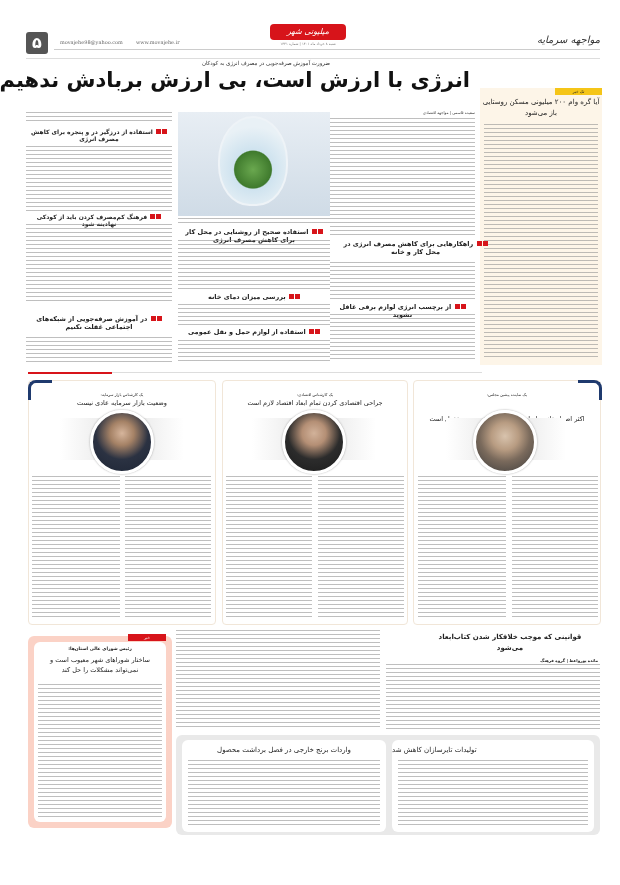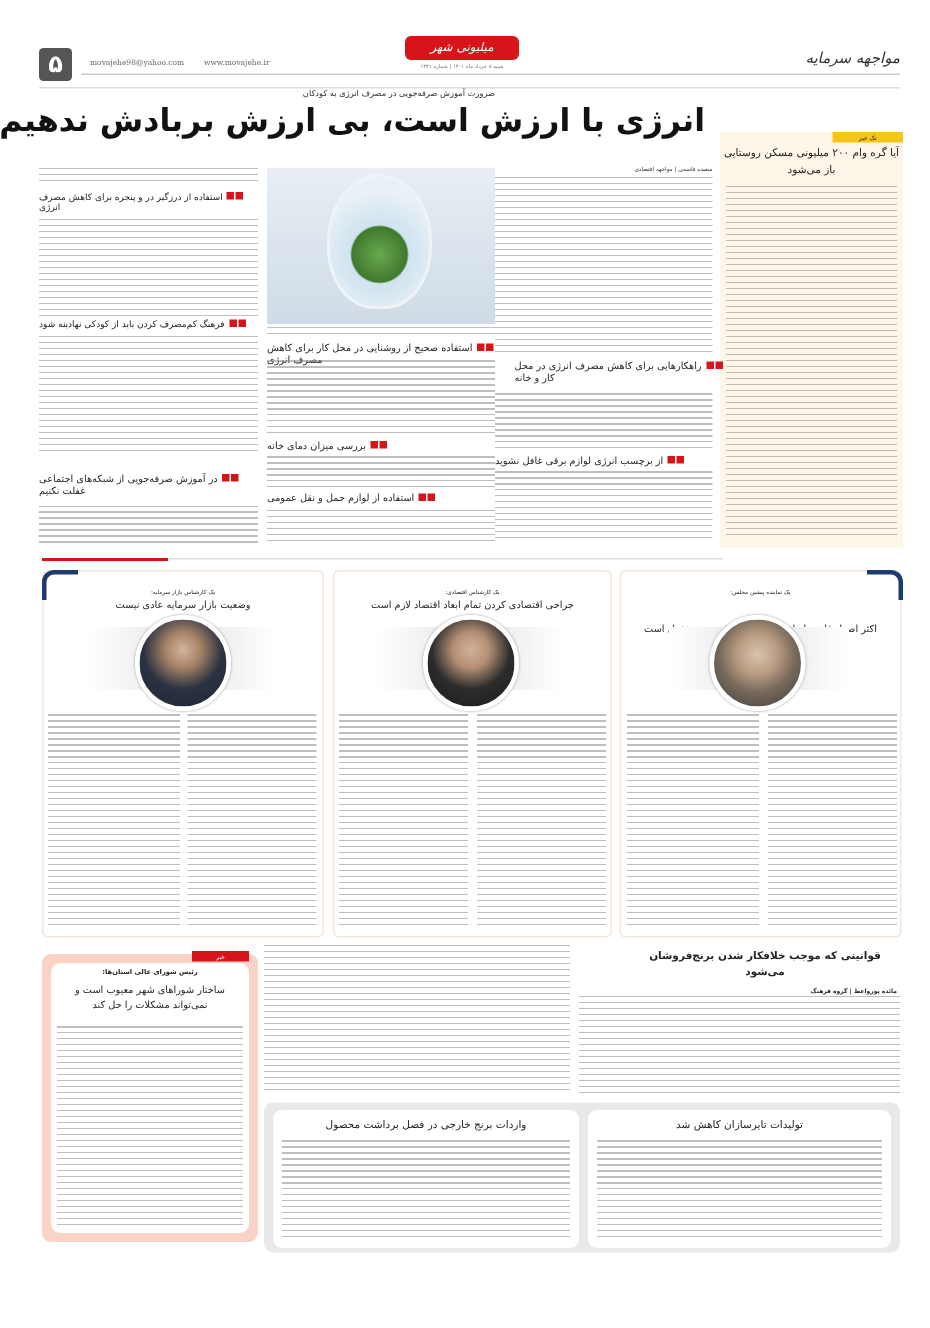--- a/index.html
+++ b/index.html
@@ -1,21 +1,21 @@
 <!DOCTYPE html>
 <html><head>
 <meta charset="utf-8">
 <style>
 *{box-sizing:border-box;margin:0;padding:0}
 body{width:620px;height:885px;background:#fff;font-family:"DejaVu Sans",sans-serif;color:#222;overflow:hidden;position:relative}
 .abs{position:absolute}
 .txtlines{background:repeating-linear-gradient(to bottom,#8a8a8a 0,#8a8a8a 1px,transparent 1px,transparent 4px);opacity:.55}
 .rtl{direction:rtl}
 .sq{display:inline-block;width:5px;height:5px;background:#d7141a;margin-left:1px}
-.sub{font-size:7px;font-weight:normal;color:#222;direction:rtl;text-align:left}
+.sub{font-size:7px;font-weight:bold;color:#222;direction:rtl;text-align:center}
 .card{border:1px solid #f1e6d8;background:#fff;border-radius:4px}
 .photo{border-radius:50%;border:3px solid #fff;box-shadow:0 0 2px #999;overflow:hidden}
 </style>
 </head>
 <body>
 
 <div class="abs" style="left:26px;top:32px;width:22px;height:22px;background:#555;border-radius:3px;color:#fff;font-size:16px;font-weight:bold;text-align:center;line-height:22px">۵</div>
 <div class="abs" style="left:60px;top:39px;font-size:5px;color:#666;font-family:'DejaVu Serif',serif">movajehe98@yahoo.com</div>
 <div class="abs" style="left:136px;top:39px;font-size:5px;color:#666;font-family:'DejaVu Serif',serif">www.movajehe.ir</div>
 <div class="abs" style="left:270px;top:24px;width:76px;height:16px;background:#d7141a;border-radius:4px;color:#fff;font-size:8px;font-style:italic;text-align:center;line-height:16px">میلیونی شهر</div>
@@ -82,31 +82,31 @@
 <div class="abs" style="left:60px;top:418px;width:124px;height:42px;background:linear-gradient(90deg,#fff,#e4e4e4,#fff)"></div>
 <div class="abs photo" style="left:90px;top:410px;width:64px;height:64px;background:radial-gradient(circle at 50% 35%,#d6b59c 0,#a58266 25%,#2b3242 55%,#1d2535 100%)"></div>
 
 <div class="abs txtlines" style="left:512px;top:476px;width:86px;height:144px"></div>
 <div class="abs txtlines" style="left:418px;top:476px;width:88px;height:144px"></div>
 <div class="abs txtlines" style="left:318px;top:476px;width:86px;height:144px"></div>
 <div class="abs txtlines" style="left:226px;top:476px;width:86px;height:144px"></div>
 <div class="abs txtlines" style="left:125px;top:476px;width:86px;height:144px"></div>
 <div class="abs txtlines" style="left:32px;top:476px;width:88px;height:144px"></div>
 
-<div class="abs rtl" style="left:430px;top:632px;width:160px;font-size:7px;font-weight:bold;text-align:center;line-height:11px">قوانینی که موجب خلافکار شدن برنج‌فروشان می‌شود</div>
+<div class="abs rtl" style="left:430px;top:632px;width:160px;font-size:7px;font-weight:bold;text-align:center;line-height:11px">قوانینی که موجب خلافکار شدن کتاب‌ابعاد می‌شود</div>
 <div class="abs rtl" style="left:440px;top:658px;width:158px;font-size:4px;font-weight:bold;text-align:right">مائده پورواعظ | گروه فرهنگ</div>
 <div class="abs txtlines" style="left:386px;top:664px;width:214px;height:66px"></div>
 <div class="abs txtlines" style="left:176px;top:630px;width:204px;height:100px"></div>
 
 <div class="abs" style="left:28px;top:636px;width:144px;height:192px;background:#fbd2c6;border-radius:6px"></div>
 <div class="abs" style="left:34px;top:642px;width:132px;height:180px;background:#fff;border-radius:6px"></div>
 <div class="abs rtl" style="left:128px;top:634px;width:38px;height:7px;background:#d7141a;color:#fff;font-size:4px;text-align:center;line-height:7px">خبر</div>
 <div class="abs rtl" style="left:36px;top:646px;width:128px;font-size:4.5px;font-weight:bold;text-align:center">رئیس شورای عالی استان‌ها:</div>
 <div class="abs rtl" style="left:38px;top:655px;width:124px;font-size:6.5px;text-align:center;line-height:10px">ساختار شوراهای شهر معیوب است و نمی‌تواند مشکلات را حل کند</div>
 <div class="abs txtlines" style="left:38px;top:684px;width:124px;height:134px"></div>
 
 <div class="abs" style="left:176px;top:735px;width:424px;height:100px;background:#e9e9e9;border-radius:6px"></div>
 <div class="abs" style="left:392px;top:740px;width:202px;height:92px;background:#fff;border-radius:6px"></div>
 <div class="abs" style="left:182px;top:740px;width:204px;height:92px;background:#fff;border-radius:6px"></div>
-<div class="abs rtl" style="left:392px;top:746px;width:202px;font-size:7px;text-align:center">تولیدات تایرسازان کاهش شد</div>
+<div class="abs rtl" style="left:392px;top:746px;width:202px;font-size:7px;text-align:left">تولیدات تایرسازان کاهش شد</div>
 <div class="abs rtl" style="left:182px;top:746px;width:204px;font-size:7px;text-align:center">واردات برنج خارجی در فصل برداشت محصول</div>
 <div class="abs txtlines" style="left:398px;top:760px;width:190px;height:68px"></div>
 <div class="abs txtlines" style="left:188px;top:760px;width:192px;height:68px"></div>
 
 </body></html>

